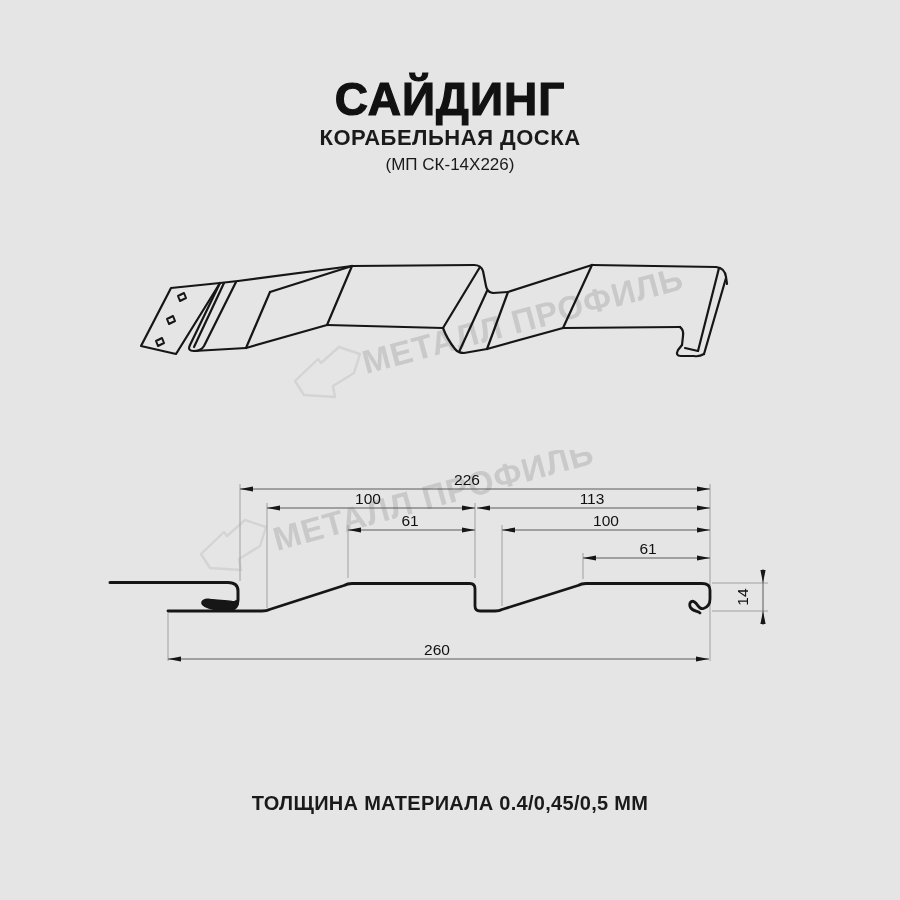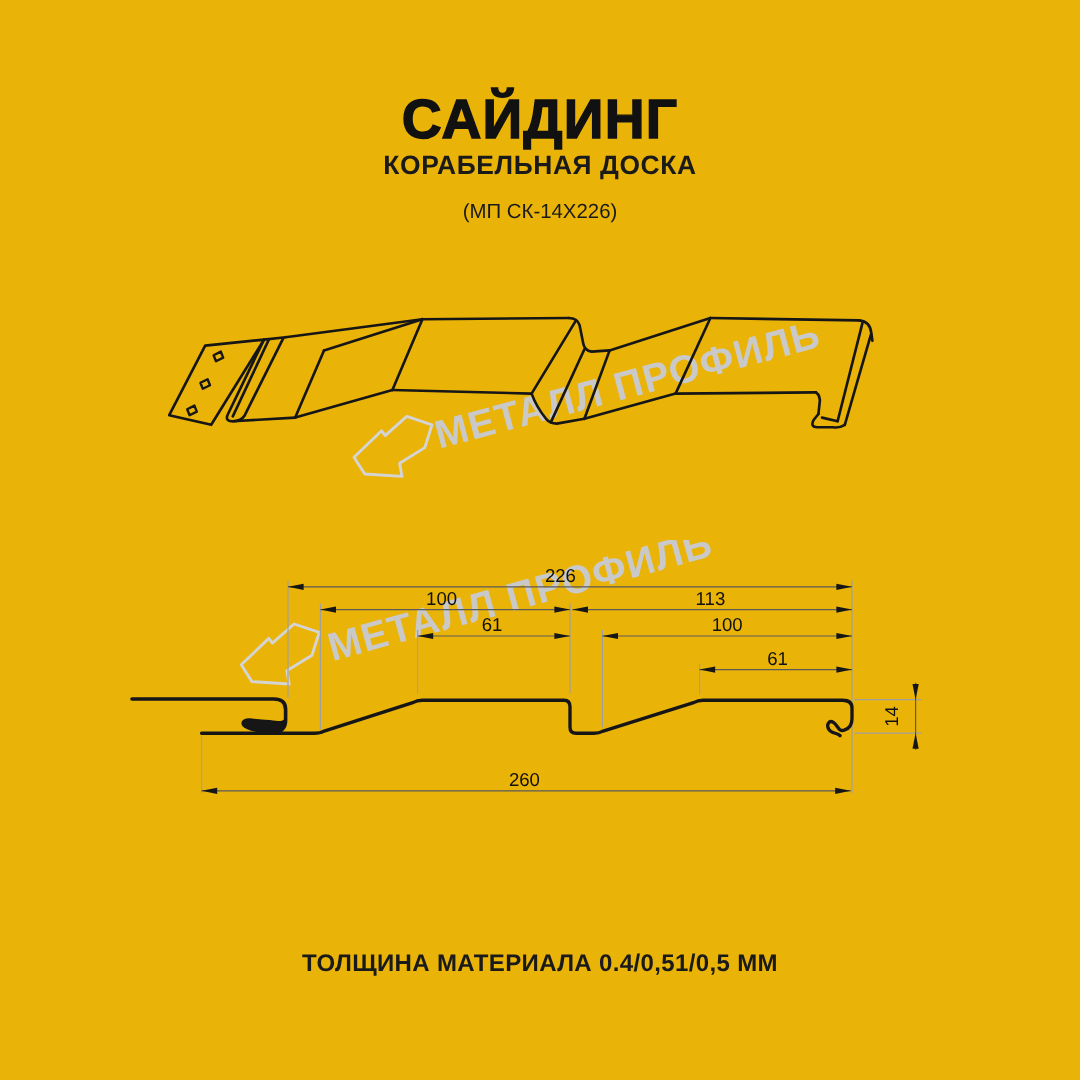--- a/index.html
+++ b/index.html
@@ -1,22 +1,22 @@
 <!DOCTYPE html>
 <html><head>
 <meta charset="utf-8">
 <style>
   html,body{margin:0;padding:0;background:#ffffff;}
-  .page{position:relative;width:900px;height:900px;background:#eab308;overflow:hidden;
+  .page{position:relative;width:900px;height:900px;background:#e5e5e5;overflow:hidden;
         font-family:"Liberation Sans", sans-serif;color:#161616;}
   .header{position:absolute;top:76px;left:0;right:0;text-align:center;}
   .title{font-size:46px;font-weight:700;letter-spacing:1px;color:#111;
          -webkit-text-stroke:1.2px #111;line-height:1.0;}
   .subtitle{font-size:22px;font-weight:700;letter-spacing:.5px;color:#1a1a1a;margin-top:3px;}
-  .model{font-size:17px;font-weight:400;color:#1a1a1a;margin-top:16px;}
+  .model{font-size:17px;font-weight:400;color:#1a1a1a;margin-top:4px;}
   .footer{position:absolute;top:792px;left:0;right:0;text-align:center;
           font-size:20px;font-weight:700;color:#1a1a1a;letter-spacing:.3px;}
   svg{position:absolute;}
   #svg3d{left:100px;top:240px;}
   #svg2d{left:100px;top:450px;}
   .ink{stroke:#161616;fill:none;stroke-width:2.2;stroke-linecap:round;stroke-linejoin:round;}
   .ink-bold{stroke:#161616;fill:none;stroke-width:2.8;stroke-linecap:round;stroke-linejoin:round;}
   .blob{fill:#161616;stroke:#161616;stroke-width:1.5;stroke-linejoin:round;}
   .ext{stroke:#a0a0a0;fill:none;stroke-width:1;}
   .dim{stroke:#5a5a5a;fill:none;stroke-width:1;}
@@ -152,15 +152,15 @@
                C200.5,601 204.5,598.5 210.5,599.5 C218,600.5 226,600.5 231.5,601.5
                C234.5,602 235.8,601.5 236.5,600.5 Z"></path>
       <path class="ink-bold" d="M168,611 H262 Q267,611 269.5,609.5 L344,585.5 Q347.5,583.5 352,583.5 H470
                Q475,583.5 475,589 V606 Q475,611 480,611 H495 Q499.5,611 502,609.5
                L578,585.5 Q581.5,583.5 586,583.5 H702 Q710,583.5 710,590 V599
                Q710,606.5 703.5,608.5 C698.5,610 698.5,604.5 694.5,602
                C691,599.8 688.5,603.5 690.5,607.5 C692.5,611.5 698,610.5 700,613"></path>
     </g>
   </svg>
 
-  <div class="footer">ТОЛЩИНА МАТЕРИАЛА 0.4/0,51/0,5 ММ</div>
+  <div class="footer">ТОЛЩИНА МАТЕРИАЛА 0.4/0,45/0,5 ММ</div>
 
 </div>
 
 </body></html>

